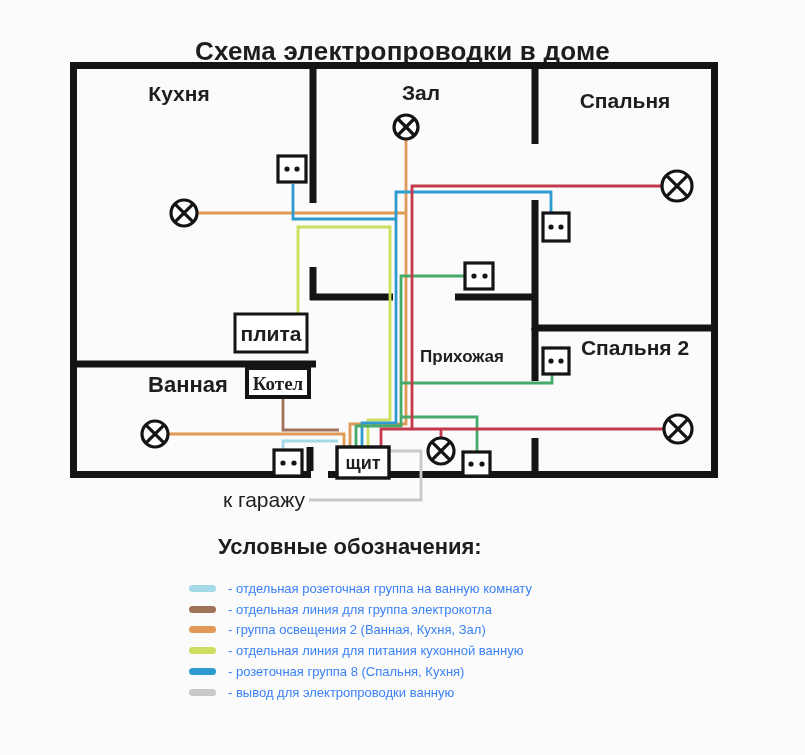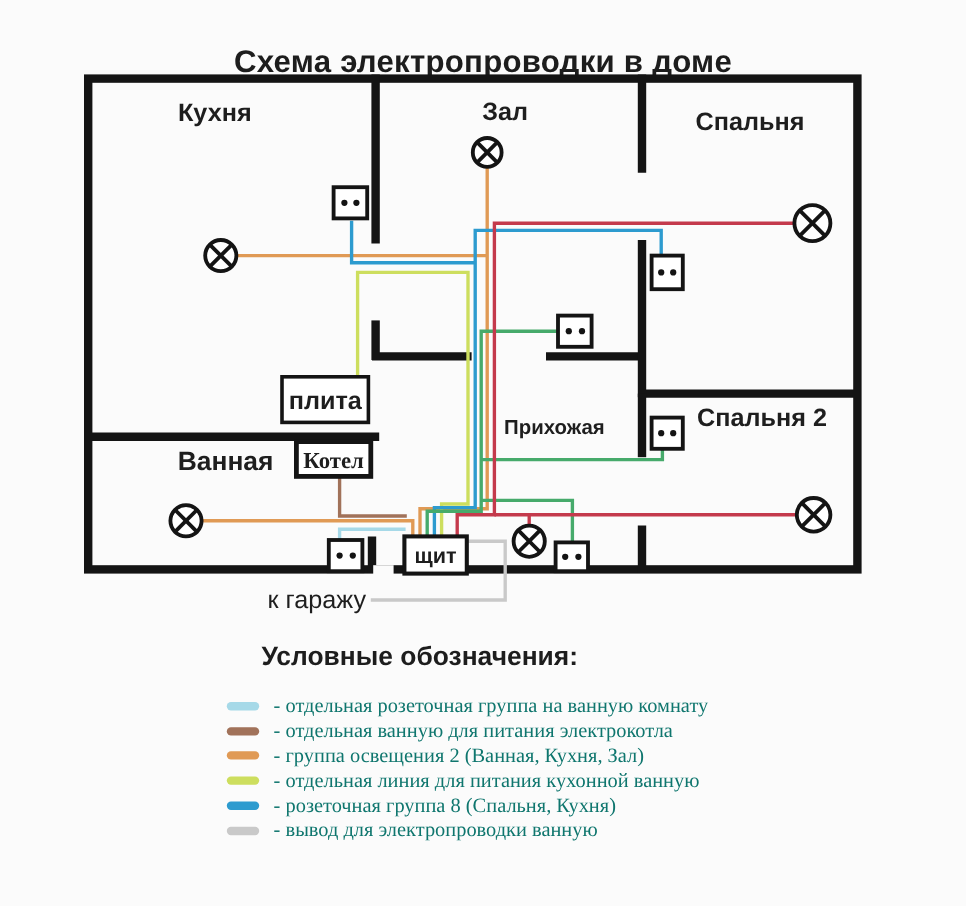--- a/index.html
+++ b/index.html
@@ -5,21 +5,21 @@
   html,body{margin:0;padding:0;background:#fbfbfb;}
   .stage{position:relative;width:805px;height:755px;background:#fbfbfb;overflow:hidden;
          font-family:"Liberation Sans",sans-serif;}
   .title{position:absolute;top:12px;left:0;width:805px;text-align:center;
          font-size:26px;font-weight:700;color:#1d1d1d;letter-spacing:.2px;margin-top:24px;}
   .plan{position:absolute;top:0;left:0;}
   .legend-header{position:absolute;top:534px;left:218px;font-size:22px;font-weight:700;color:#1d1d1d;text-align:right;}
   .legend{position:absolute;top:578px;left:189px;}
   .lrow{display:flex;align-items:center;height:20.8px;}
   .sw{display:inline-block;width:27px;height:7px;border-radius:4px;flex:0 0 27px;}
-  .ltext{margin-left:12px;font-family:Liberation Serif, serif;font-size:17px;color:#0f766e;
+  .ltext{margin-left:12px;font-family:Liberation Sans, sans-serif;font-size:13px;color:#3b82f6;
          white-space:nowrap;}
   svg text{font-family:"Liberation Sans",sans-serif;fill:#1e1e1e;}
   svg .serif{font-family:"Liberation Serif",serif;}
 </style>
 </head>
 <body>
 
 <div class="stage">
 
   <div class="title">Схема электропроводки в доме</div>
@@ -158,21 +158,21 @@
 
   <div class="legend-header">Условные обозначения:</div>
 
   <div class="legend">
     <div class="lrow">
       <span class="sw" style="background: rgb(166, 217, 232);"></span>
       <span class="ltext">- отдельная розеточная группа на ванную комнату</span>
     </div>
     <div class="lrow">
       <span class="sw" style="background: rgb(161, 114, 90);"></span>
-      <span class="ltext">- отдельная ванную для питания электрокотла</span>
+      <span class="ltext">- отдельная линия для группа электрокотла</span>
     </div>
     <div class="lrow">
       <span class="sw" style="background: rgb(224, 154, 85);"></span>
       <span class="ltext">- группа освещения 2 (Ванная, Кухня, Зал)</span>
     </div>
     <div class="lrow">
       <span class="sw" style="background: rgb(205, 222, 94);"></span>
       <span class="ltext">- отдельная линия для питания кухонной ванную</span>
     </div>
     <div class="lrow">

